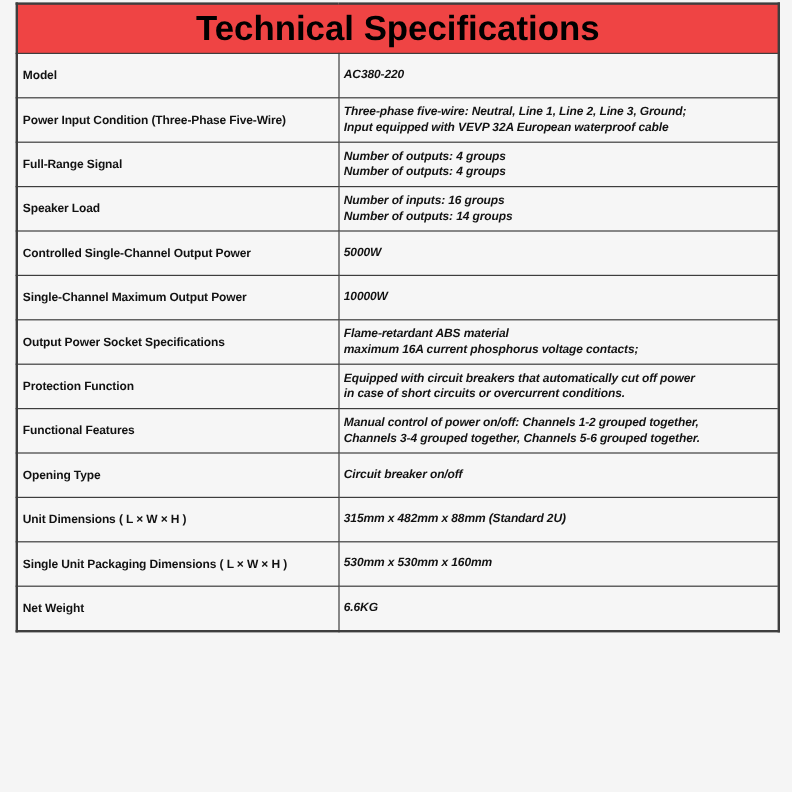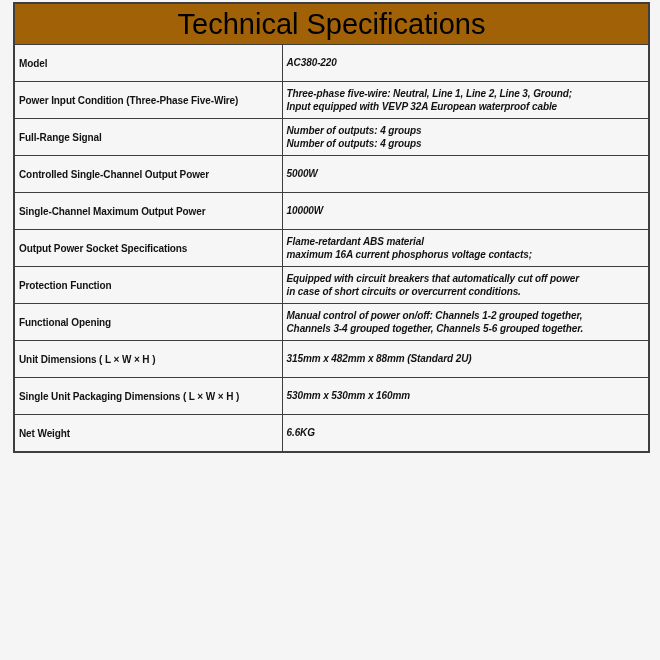--- a/index.html
+++ b/index.html
@@ -26,23 +26,23 @@
     width: 635px;
     margin: 2px 0 0 13px;
     background: #f6f6f6;
     border: 2px solid #3e3e3e;
   }
   td.title-cell {
     height: 40px;
     text-align: center;
     vertical-align: middle;
     font-size: 29px;
-    font-weight: normal;
+    font-weight: bold;
     color: #000;
-    background: #a16207;
+    background: #ef4444;
     border: 1px solid #3e3e3e;
     padding: 0;
     letter-spacing: 0px;
   }
   td.label, td.value {
     border: 1px solid #3e3e3e;
     height: 32px;
     padding: 2px 4px;
     vertical-align: middle;
     font-size: 10px;
@@ -87,20 +87,27 @@
           </td>
         </tr>
         <tr>
           <td class="label">Full-Range Signal</td>
           <td class="value">
             <div class="line">Number of outputs: 4 groups</div>
             <div class="line">Number of outputs: 4 groups</div>
           </td>
         </tr>
         <tr>
+          <td class="label">Speaker Load</td>
+          <td class="value">
+            <div class="line">Number of inputs: 16 groups</div>
+            <div class="line">Number of outputs: 14 groups</div>
+          </td>
+        </tr>
+        <tr>
           <td class="label">Controlled Single-Channel Output Power</td>
           <td class="value">
             <div class="line">5000W</div>
           </td>
         </tr>
         <tr>
           <td class="label">Single-Channel Maximum Output Power</td>
           <td class="value">
             <div class="line">10000W</div>
           </td>
@@ -113,24 +120,30 @@
           </td>
         </tr>
         <tr>
           <td class="label">Protection Function</td>
           <td class="value">
             <div class="line">Equipped with circuit breakers that automatically cut off power</div>
             <div class="line">in case of short circuits or overcurrent conditions.</div>
           </td>
         </tr>
         <tr>
-          <td class="label">Functional Opening</td>
+          <td class="label">Functional Features</td>
           <td class="value">
             <div class="line">Manual control of power on/off: Channels 1-2 grouped together,</div>
             <div class="line">Channels 3-4 grouped together, Channels 5-6 grouped together.</div>
+          </td>
+        </tr>
+        <tr>
+          <td class="label">Opening Type</td>
+          <td class="value">
+            <div class="line">Circuit breaker on/off</div>
           </td>
         </tr>
         <tr>
           <td class="label">Unit Dimensions ( L × W × H )</td>
           <td class="value">
             <div class="line">315mm x 482mm x 88mm (Standard 2U)</div>
           </td>
         </tr>
         <tr>
           <td class="label">Single Unit Packaging Dimensions ( L × W × H )</td>

